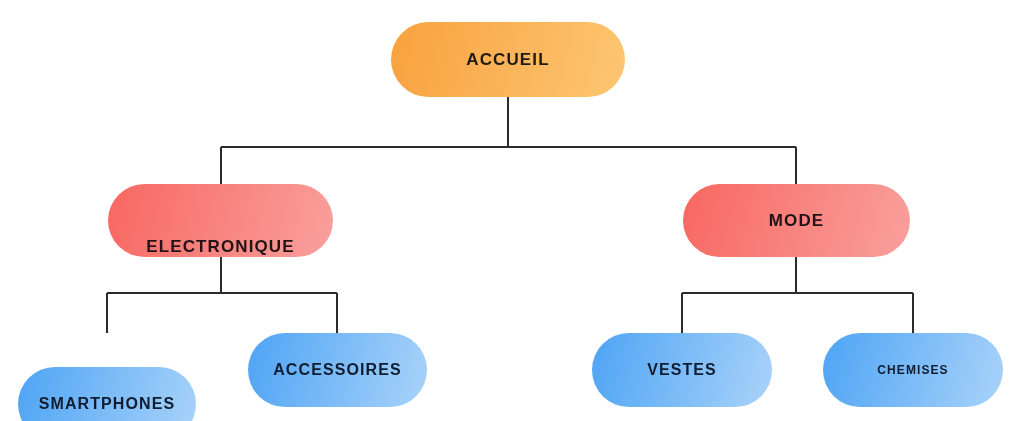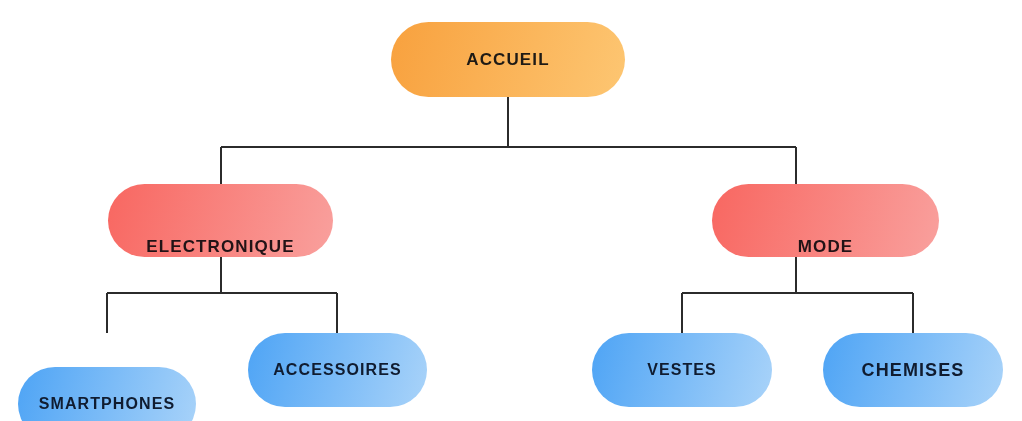--- a/index.html
+++ b/index.html
@@ -29,25 +29,25 @@
     border-radius: 40px;
     font-weight: 700;
     font-size: 17px;
     letter-spacing: 1.1px;
     text-transform: uppercase;
     white-space: nowrap;
     user-select: none;
   }
   #node-accueil      { left: 391px; top: 22px;  width: 234px; height: 75px; }
   #node-electronique { left: 108px; top: 184px; width: 225px; height: 73px; align-items: flex-end; }
-  #node-mode         { left: 712px; top: 184px; width: 227px; height: 73px; align-items: flex-end; }
+  #node-mode         { left: 683px; top: 184px; width: 227px; height: 73px; }
   #node-smartphones  { left: 18px;  top: 333px; width: 178px; height: 74px; font-size: 16px; margin-top: 34px; }
   #node-accessoires  { left: 248px; top: 333px; width: 179px; height: 74px; font-size: 16px; }
   #node-vestes       { left: 592px; top: 333px; width: 180px; height: 74px; font-size: 16px; }
-  #node-chemises     { left: 823px; top: 333px; width: 180px; height: 74px; font-size: 18px; }
+  #node-chemises     { left: 823px; top: 333px; width: 180px; height: 74px; font-size: 12px; }
 </style>
 </head>
 <body>
 
 <div class="canvas" style="background: rgb(255, 255, 255);">
 
   <svg class="connectors" width="1022" height="421" viewBox="0 0 1022 421" fill="none" xmlns="http://www.w3.org/2000/svg">
     <path d="M508 97 L508 147 M221 147 L796 147 M221 147 L221 184 M796 147 L796 184" stroke="#2b2b2b" stroke-width="2"></path>
     <path d="M221 257 L221 293 M107 293 L337 293 M107 293 L107 333 M337 293 L337 333" stroke="#2b2b2b" stroke-width="2"></path>
     <path d="M796 257 L796 293 M682 293 L913 293 M682 293 L682 333 M913 293 L913 333" stroke="#2b2b2b" stroke-width="2"></path>

